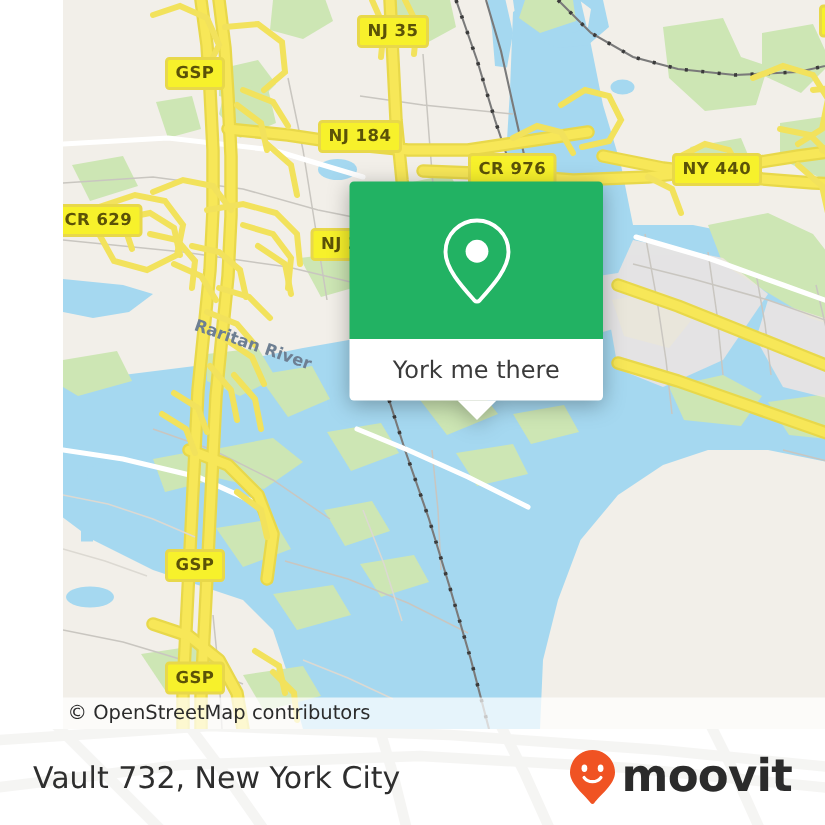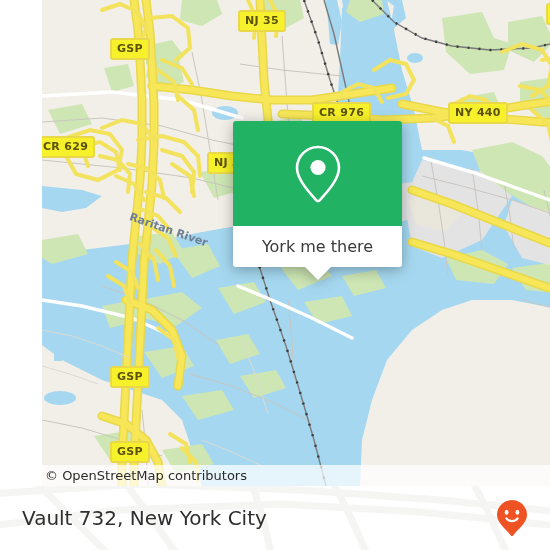--- a/index.html
+++ b/index.html
@@ -375,20 +375,21 @@
           <path d="M 0 366 L 28 374 L 56 384"></path>
           <path d="M 160 440 L 190 452 L 220 466"></path>
           <path d="M 200 340 L 214 376 L 226 414"></path>
         </g>
 
       </g>
     </svg>
 
     <div class="shield" style="left:196px; top:10px;">NJ 35</div>
     <div class="shield" style="left:68px;  top:38px;">GSP</div>
+    <div class="shield" style="left:170px; top:80px;">NJ 184</div>
     <div class="shield" style="left:270px; top:102px;">CR 976</div>
     <div class="shield" style="left:406px; top:102px;">NY 440</div>
     <div class="shield" style="left:513px; top:92px;">KWVP</div>
     <div class="shield" style="left:504px; top:3px;">NY 440</div>
     <div class="shield" style="left:-6px;  top:136px;">CR 629</div>
     <div class="shield" style="left:165px; top:152px;">NJ 3</div>
     <div class="shield" style="left:68px; top:366px;">GSP</div>
     <div class="shield" style="left:68px; top:441px;">GSP</div>
 
     <div class="river-label" style="left:88px; top:210px; transform: rotate(19deg);">Raritan River</div>
@@ -427,17 +428,18 @@
     <div id="footer-inner">
       <div id="place-title">Vault 732, New York City</div>
       <div id="moovit-logo">
         <svg width="32" height="38" viewBox="0 0 32 38">
           <path d="M16 1 C7.7 1 1 7.7 1 16 C1 24 11 31 14.8 36.4 C15.4 37.2 16.6 37.2 17.2 36.4
                    C21 31 31 24 31 16 C31 7.7 24.3 1 16 1 Z" fill="#F05323"></path>
           <ellipse cx="10.6" cy="13.2" rx="1.9" ry="2.5" fill="#FFFFFF"></ellipse>
           <ellipse cx="21.4" cy="13.2" rx="1.9" ry="2.5" fill="#FFFFFF"></ellipse>
           <path d="M 10.4 19.4 C 13 23 19 23 21.6 19.4" fill="none" stroke="#FFFFFF" stroke-width="2.2" stroke-linecap="round"></path>
         </svg>
+        <span id="moovit-wordmark">moovit</span>
       </div>
     </div>
   </div>
 
 </div>
 
 </body></html>

